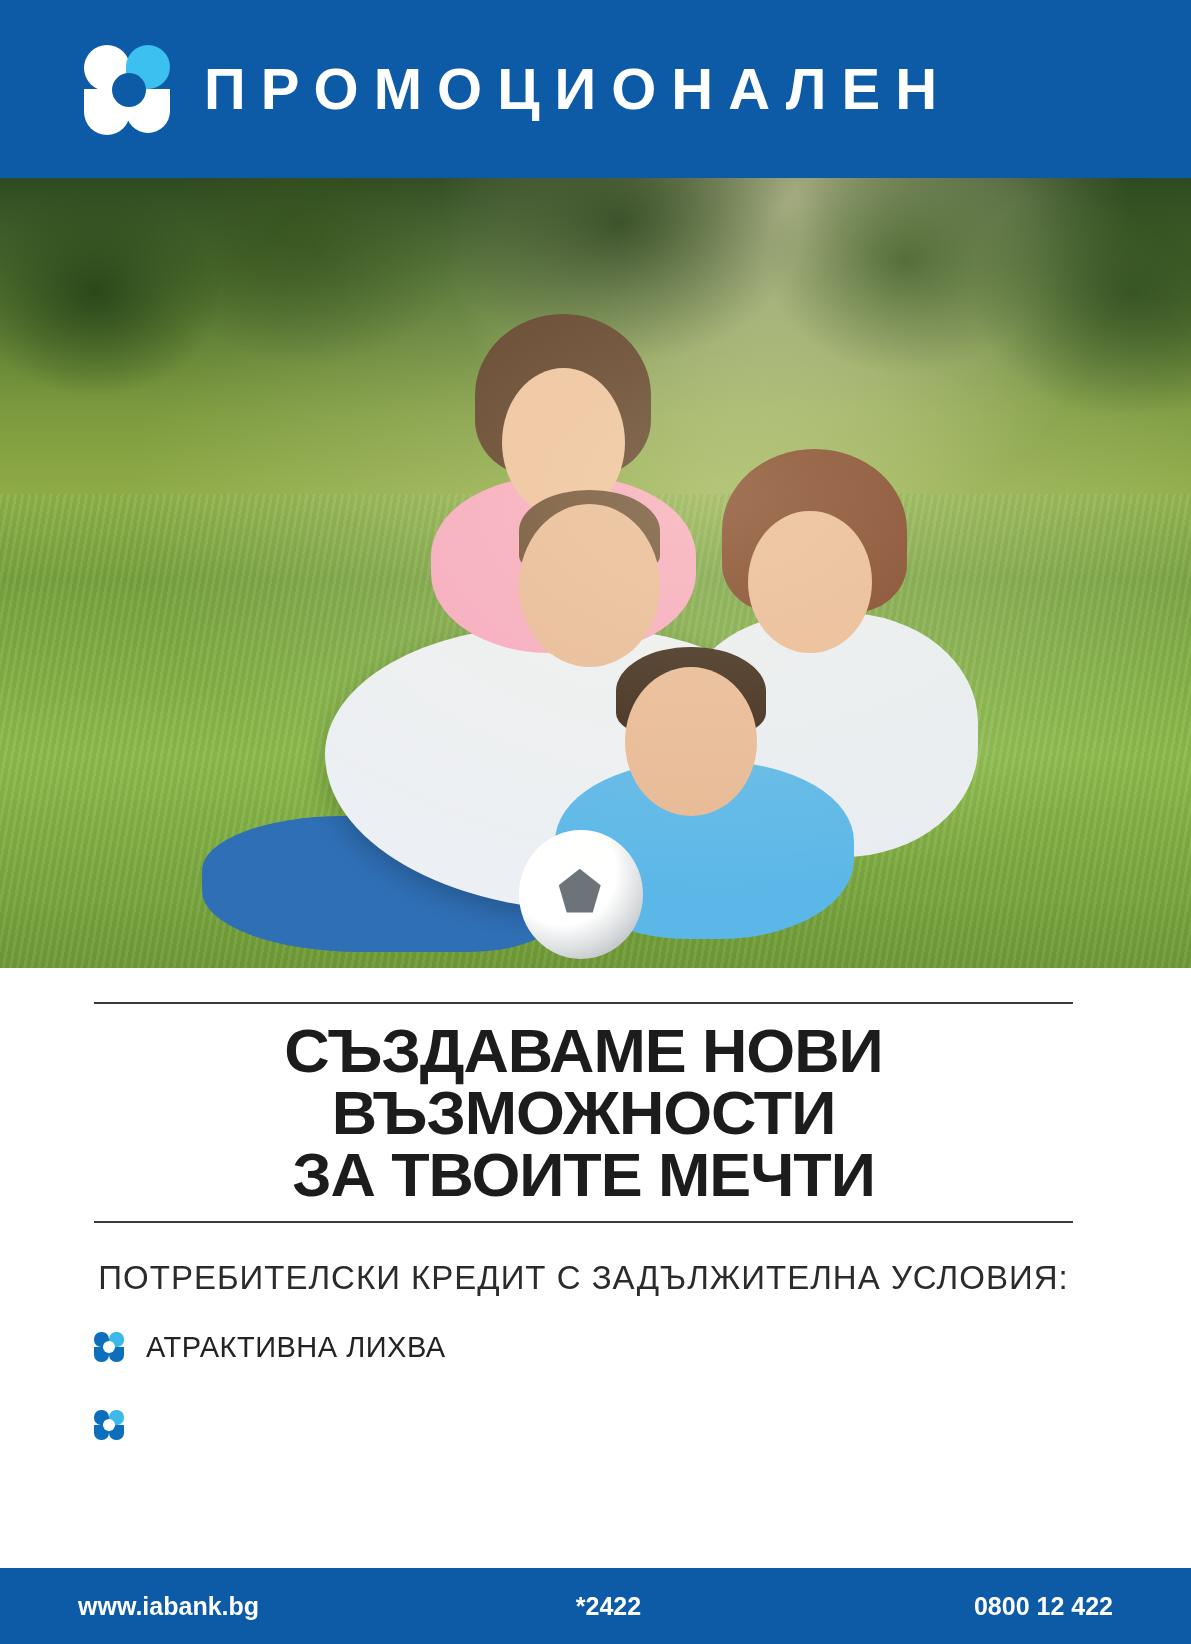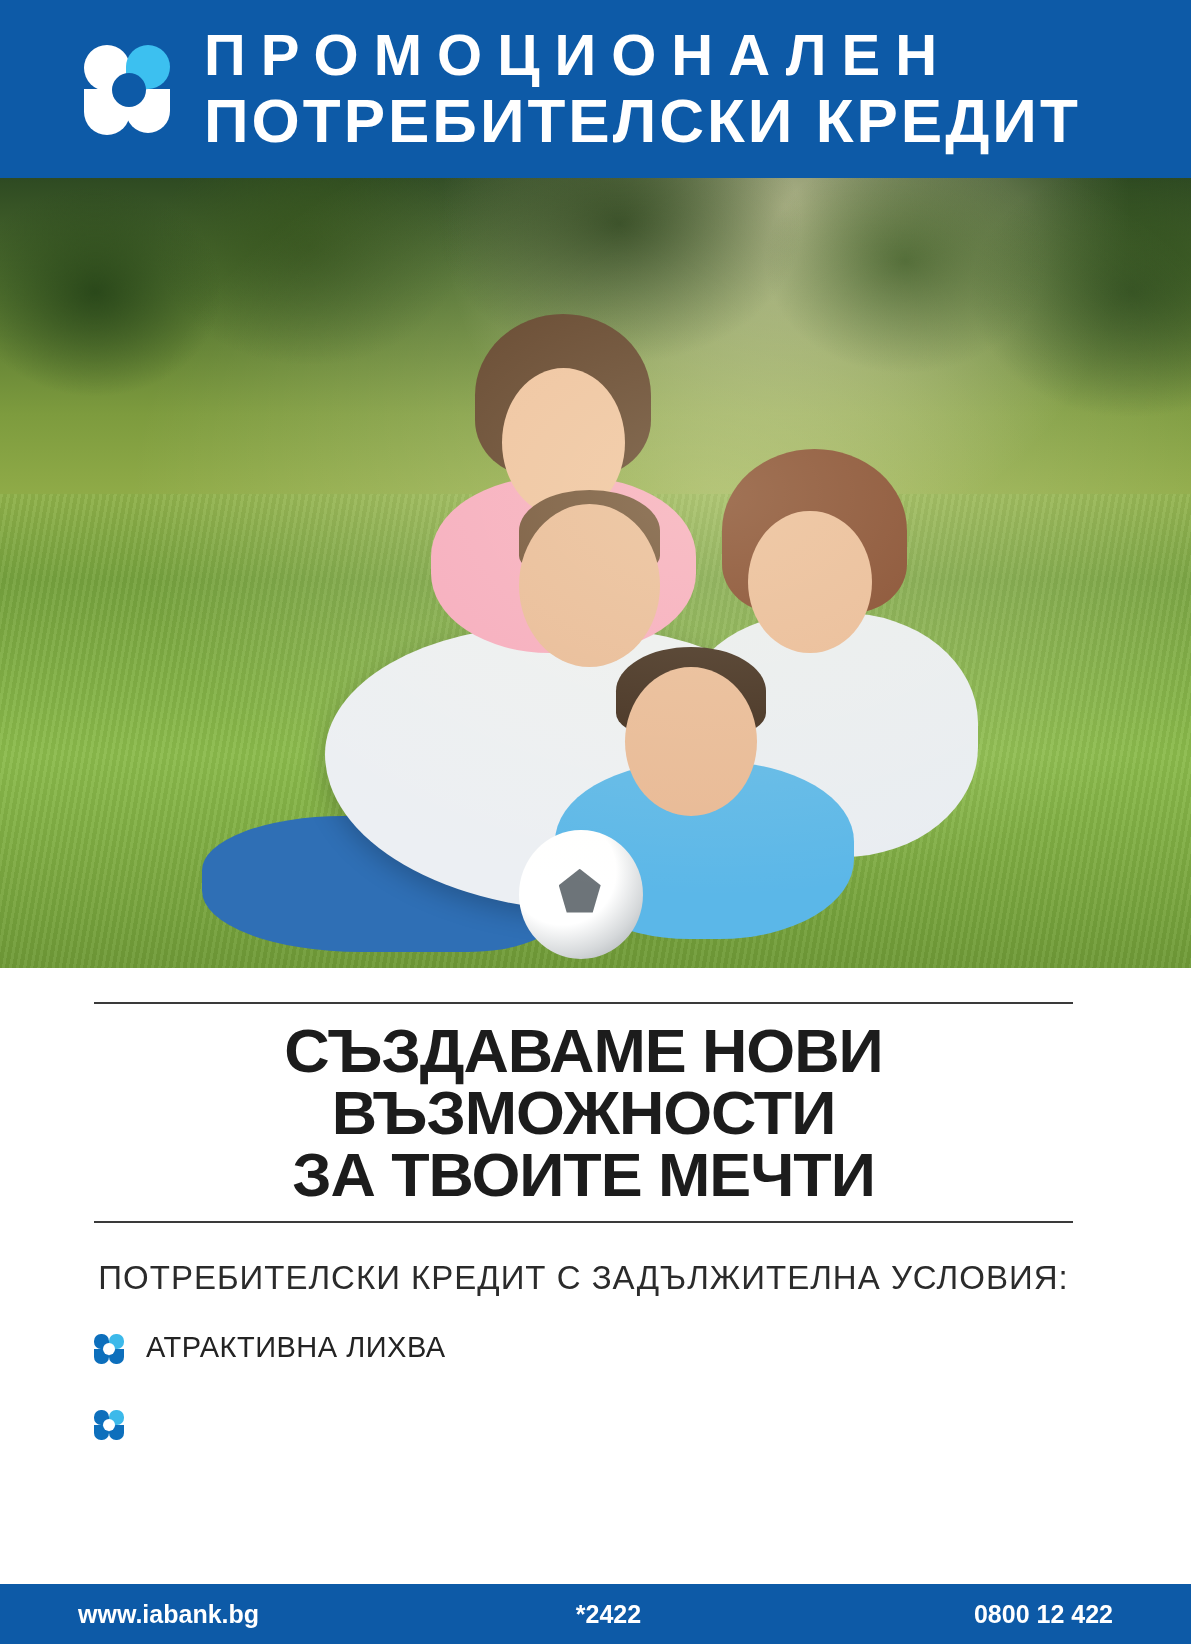--- a/index.html
+++ b/index.html
@@ -177,21 +177,21 @@
     font-size: 33px;
     color: #2b2b2b;
     letter-spacing: 1px;
     padding: 36px 0 18px 0;
   }
   .bullets {
     margin-top: 16px;
   }
   .bullet {
     display: flex;
-    align-items: flex-end;
+    align-items: center;
     margin-bottom: 46px;
   }
   .bullet-icon {
     width: 30px;
     height: 30px;
     position: relative;
     flex: 0 0 auto;
     margin-right: 22px;
   }
   .bullet-icon i {
@@ -208,21 +208,21 @@
     color: #232323;
     letter-spacing: 0.5px;
   }
 
   
   .footer {
     position: absolute;
     left: 0;
     bottom: 0;
     width: 100%;
-    height: 60px;
+    height: 76px;
     background: #0d5aa7;
     display: flex;
     align-items: center;
     color: #ffffff;
     font-weight: bold;
     font-size: 25px;
     box-sizing: border-box;
     padding: 0 78px;
   }
   .footer .site { flex: 0 0 auto; }
@@ -235,21 +235,20 @@
 <div class="header">
   <div class="logo">
     <span class="sq a"></span>
     <span class="sq c"></span>
     <span class="sq b"></span>
     <span class="sq d"></span>
     <span class="sq dot"></span>
   </div>
   <div class="header-titles">
     <div class="header-line1">ПРОМОЦИОНАЛЕН</div>
-    <div class="header-line2">ПОТРЕБИТЕЛСКИ КРЕДИТ</div>
   </div>
 </div>
 
 <div class="hero">
   <div class="sky"></div>
   <div class="trees"></div>
   <div class="grass"></div>
   <div class="family">
     <span class="f-shape jeans"></span>
     <span class="f-shape dad-body"></span>

